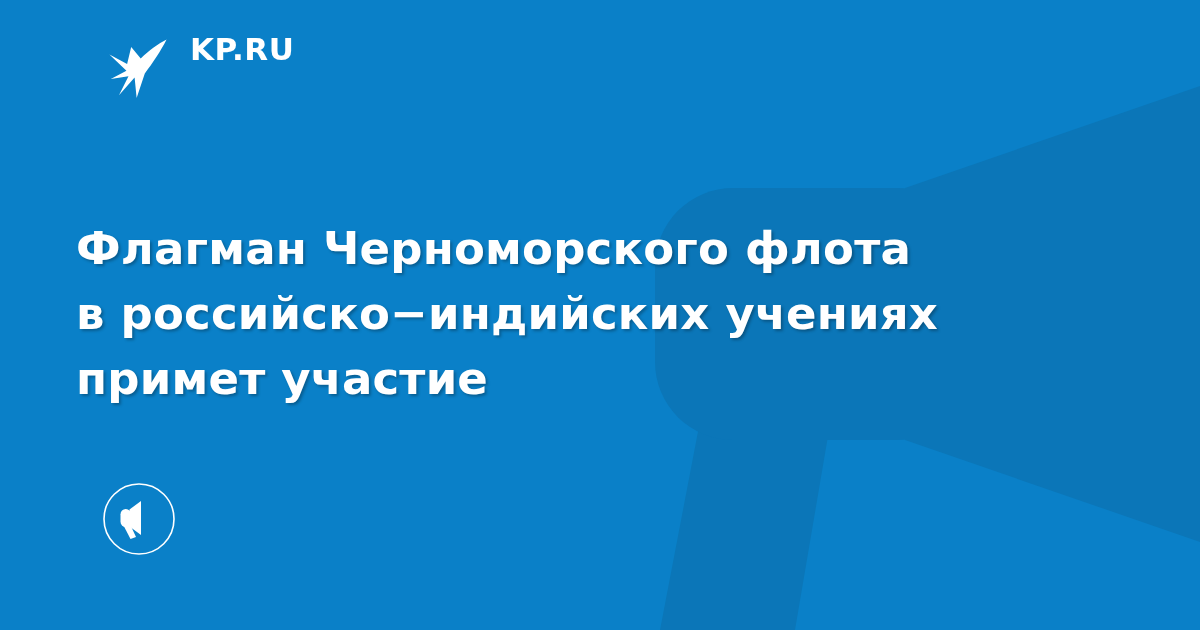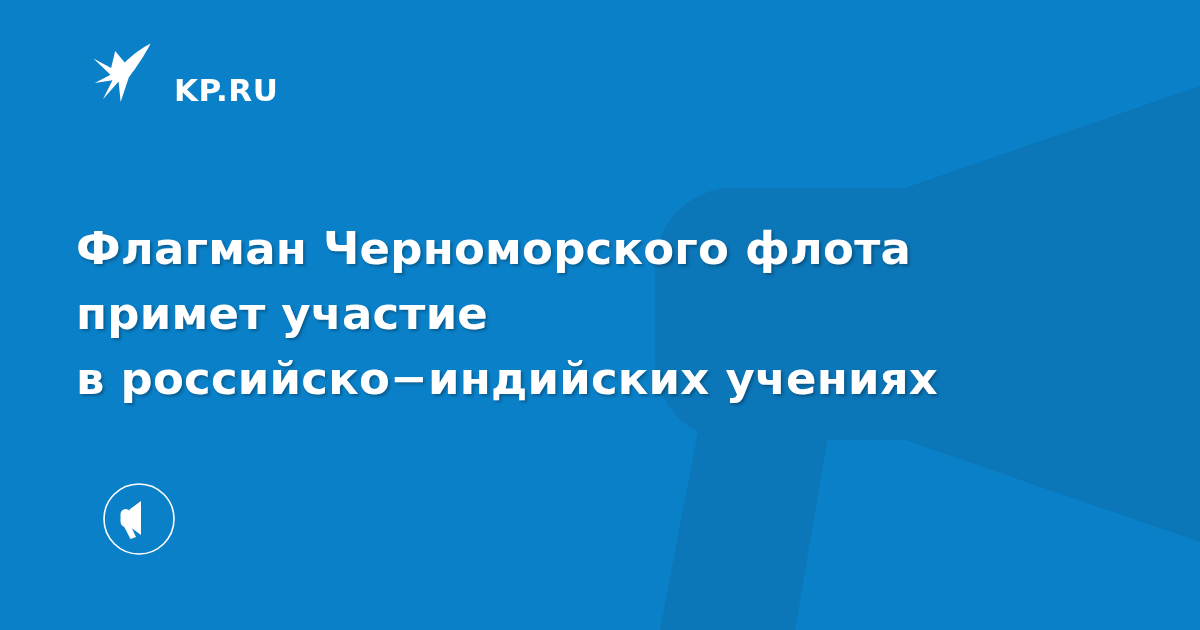--- a/index.html
+++ b/index.html
@@ -24,24 +24,24 @@
     position: absolute;
     inset: 0;
     width: 1200px;
     height: 630px;
     pointer-events: none;
   }
 
   
   .brand {
     position: absolute;
-    left: 88px;
+    left: 104px;
     top: 34px;
     display: flex;
-    align-items: flex-end;
+    align-items: flex-start;
     gap: 18px;
     height: 72px;
   }
 
   .brand-bird {
     width: 68px;
     height: 68px;
     display: block;
     flex: 0 0 auto;
   }
@@ -123,22 +123,22 @@
                  L 48 94
                  L 60 58
                  C 72 42, 84 24, 92 8 Z"></path>
       </g>
     </svg>
     <span class="brand-word">KP.RU</span>
   </div>
 
   <h1 class="headline">
     <span class="headline-line">Флагман Черноморского флота</span>
+    <span class="headline-line">в российско−индийских учениях</span>
     <span class="headline-line">примет участие</span>
-    <span class="headline-line">в российско−индийских учениях</span>
   </h1>
 
   <div class="badge">
     <svg viewBox="0 0 74 74" aria-hidden="true">
       <circle cx="37" cy="37" r="35" fill="none" stroke="#ffffff" stroke-width="1.6"></circle>
       <g fill="#ffffff">
 
         <path d="M39 19 L39 53 L27.5 44.5 L27.5 27.5 Z"></path>
 
         <rect x="18.5" y="27" width="10.5" height="18" rx="5.2" ry="5.2"></rect>

